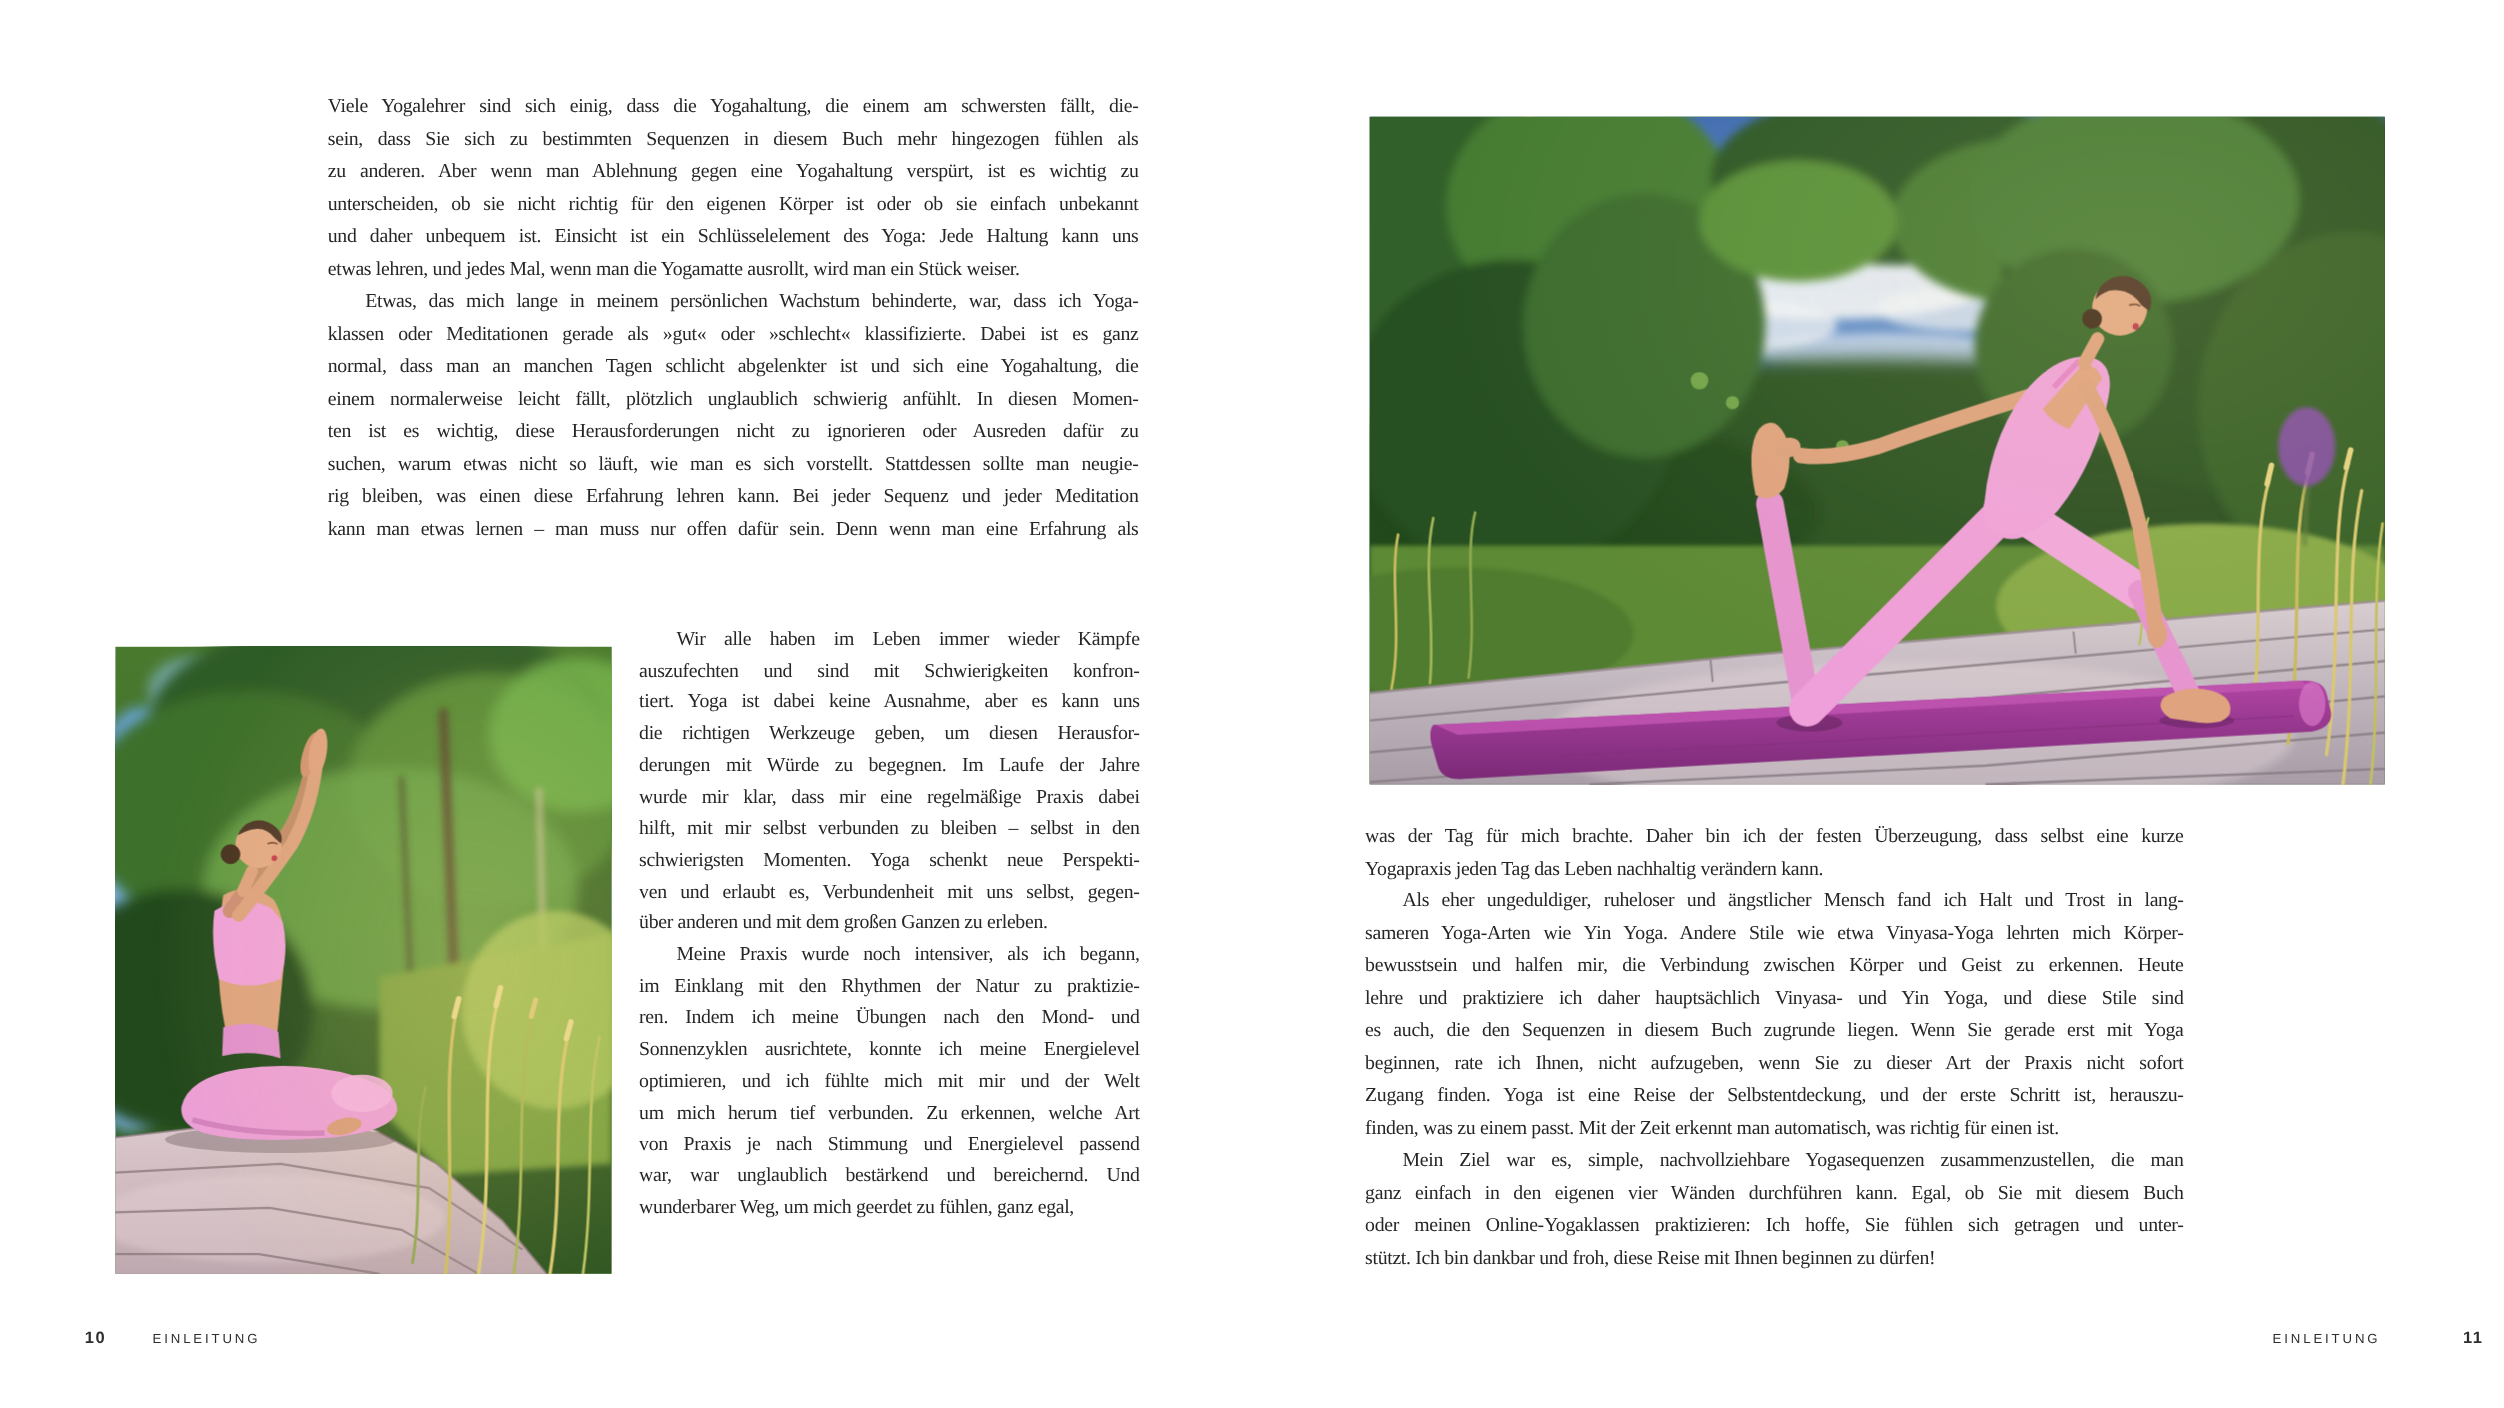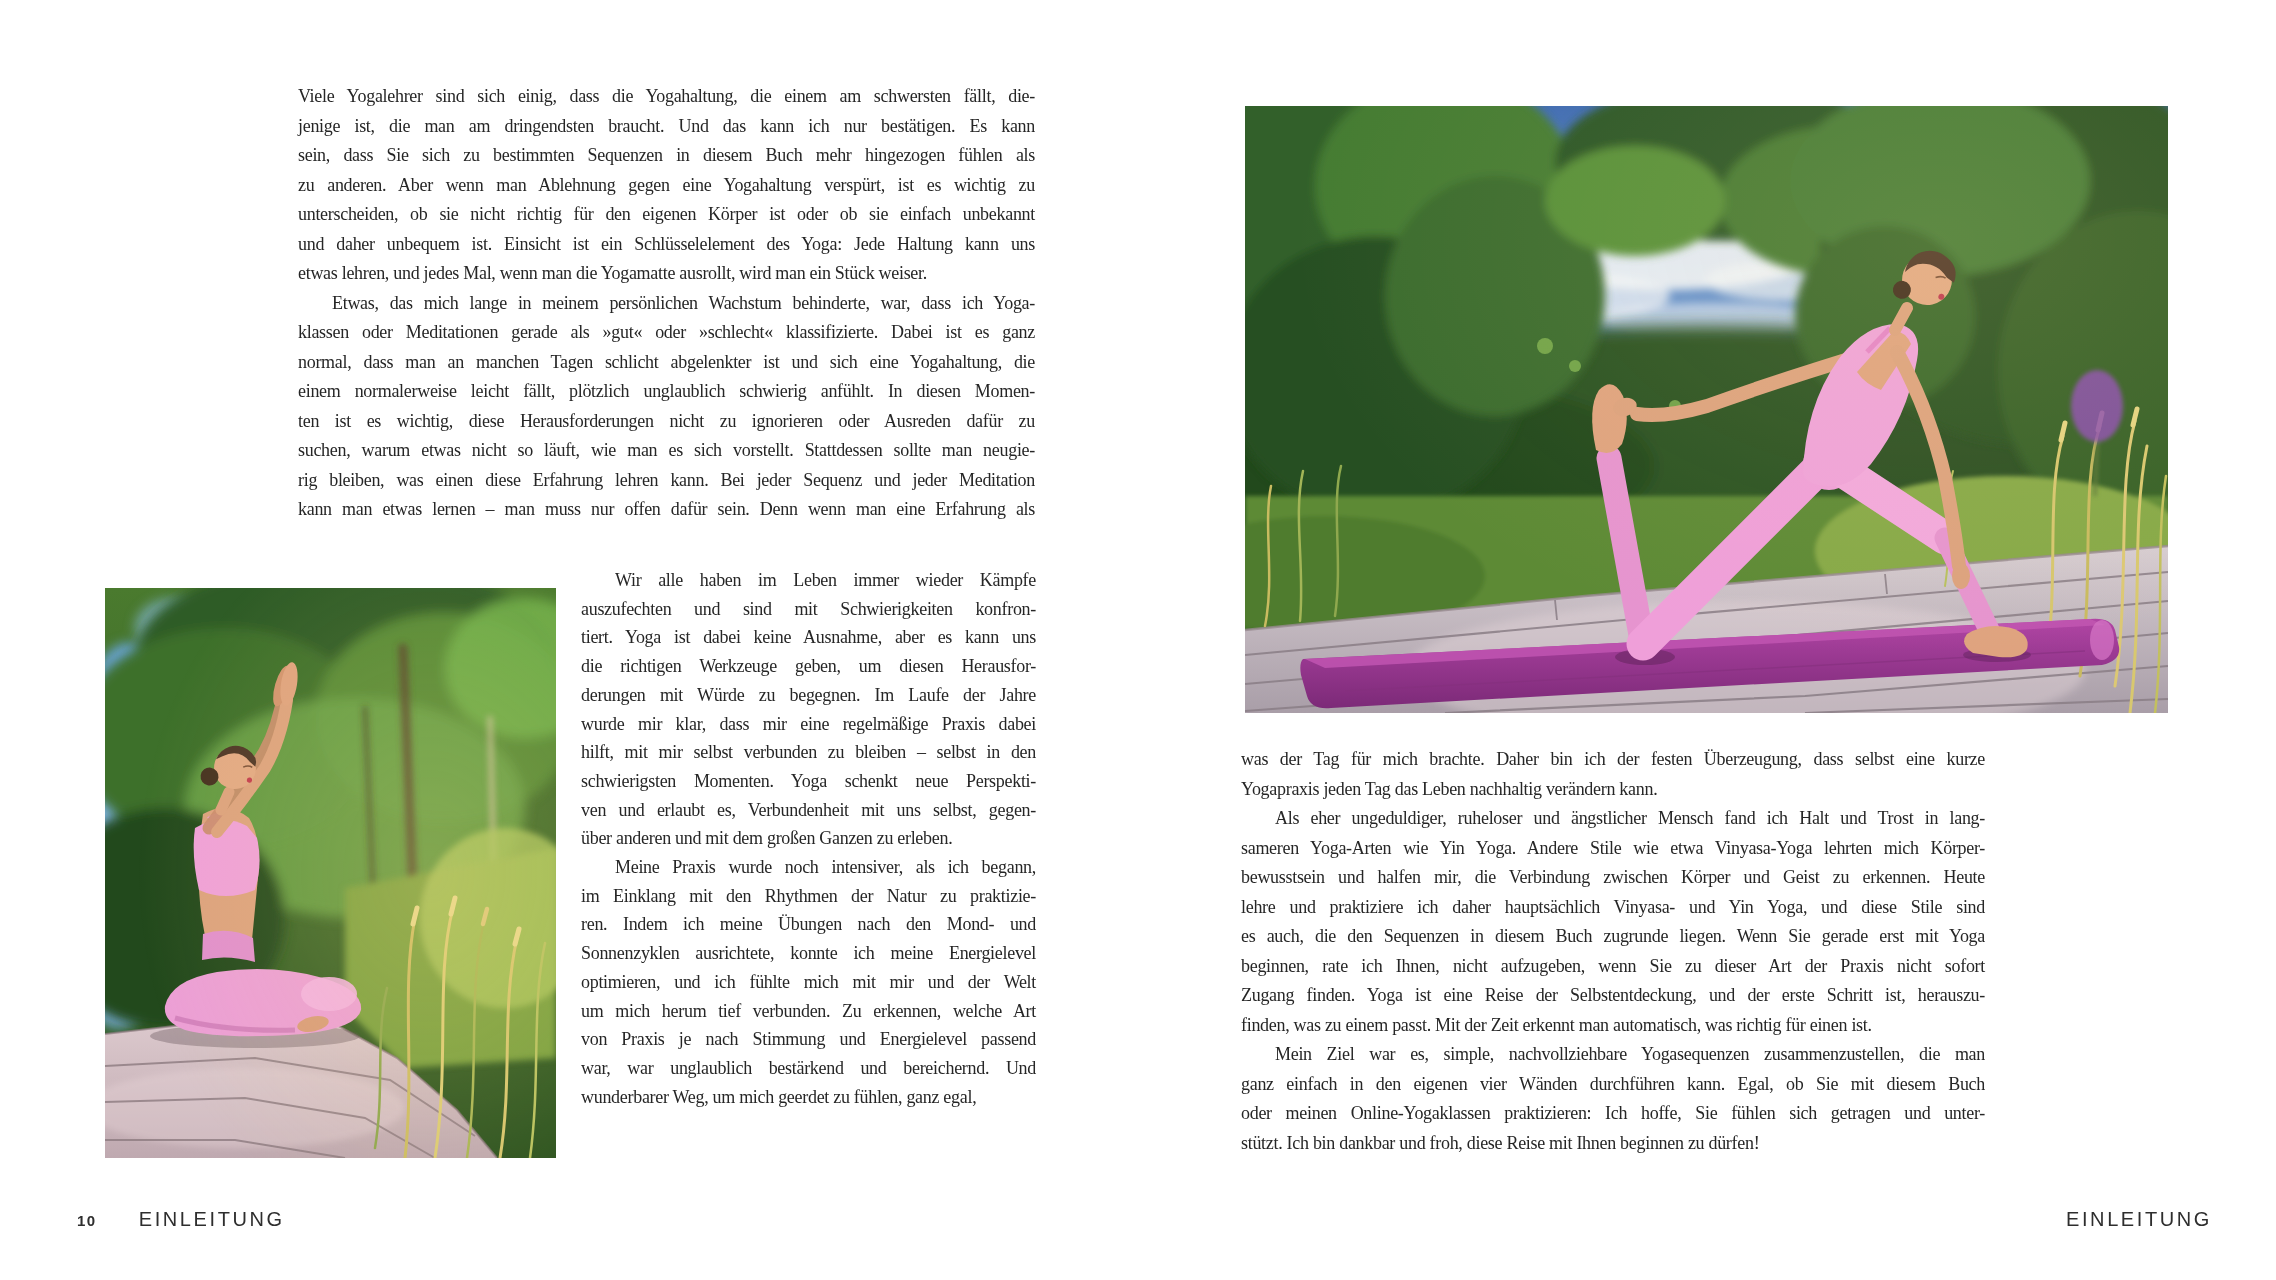--- a/index.html
+++ b/index.html
@@ -20,30 +20,29 @@
   .photo-left  { left:105px;  top:588px; width:451px; height:570px; }
   .photo-right { left:1245px; top:106px; width:923px; height:607px; }
   figure.photo svg { display:block; width:100%; height:100%; }
   .footer {
     position:absolute; display:flex; align-items:baseline;
     font-family:"Liberation Sans", "DejaVu Sans", sans-serif; color:#2e2e2e;
   }
   .footer-left  { left:48px;   top:1208px; gap:42px; }
   .footer-right { left:2066px; top:1208px; gap:46px; }
   .pagenum { font-size:15px; font-weight:bold; letter-spacing:1.5px;margin-left:29px; }
-  .section-label { font-size:20px; letter-spacing:2.6px; }
+  .section-label { font-size:12px; letter-spacing:2.6px; }
 </style>
 </head>
 <body>
 
 <div class="spread">
 
   <div class="text-block block-a">
       <div class="line">Viele Yogalehrer sind sich einig, dass die Yogahaltung, die einem am schwersten fällt, die-</div>
-      <div class="line">jenige ist, die man am dringendsten braucht. Und das kann ich nur bestätigen. Es kann</div>
       <div class="line">sein, dass Sie sich zu bestimmten Sequenzen in diesem Buch mehr hingezogen fühlen als</div>
       <div class="line">zu anderen. Aber wenn man Ablehnung gegen eine Yogahaltung verspürt, ist es wichtig zu</div>
       <div class="line">unterscheiden, ob sie nicht richtig für den eigenen Körper ist oder ob sie einfach unbekannt</div>
       <div class="line">und daher unbequem ist. Einsicht ist ein Schlüsselelement des Yoga: Jede Haltung kann uns</div>
       <div class="line last">etwas lehren, und jedes Mal, wenn man die Yogamatte ausrollt, wird man ein Stück weiser.</div>
       <div class="line indent">Etwas, das mich lange in meinem persönlichen Wachstum behinderte, war, dass ich Yoga-</div>
       <div class="line">klassen oder Meditationen gerade als »gut« oder »schlecht« klassifizierte. Dabei ist es ganz</div>
       <div class="line">normal, dass man an manchen Tagen schlicht abgelenkter ist und sich eine Yogahaltung, die</div>
       <div class="line">einem normalerweise leicht fällt, plötzlich unglaublich schwierig anfühlt. In diesen Momen-</div>
       <div class="line">ten ist es wichtig, diese Herausforderungen nicht zu ignorieren oder Ausreden dafür zu</div>

